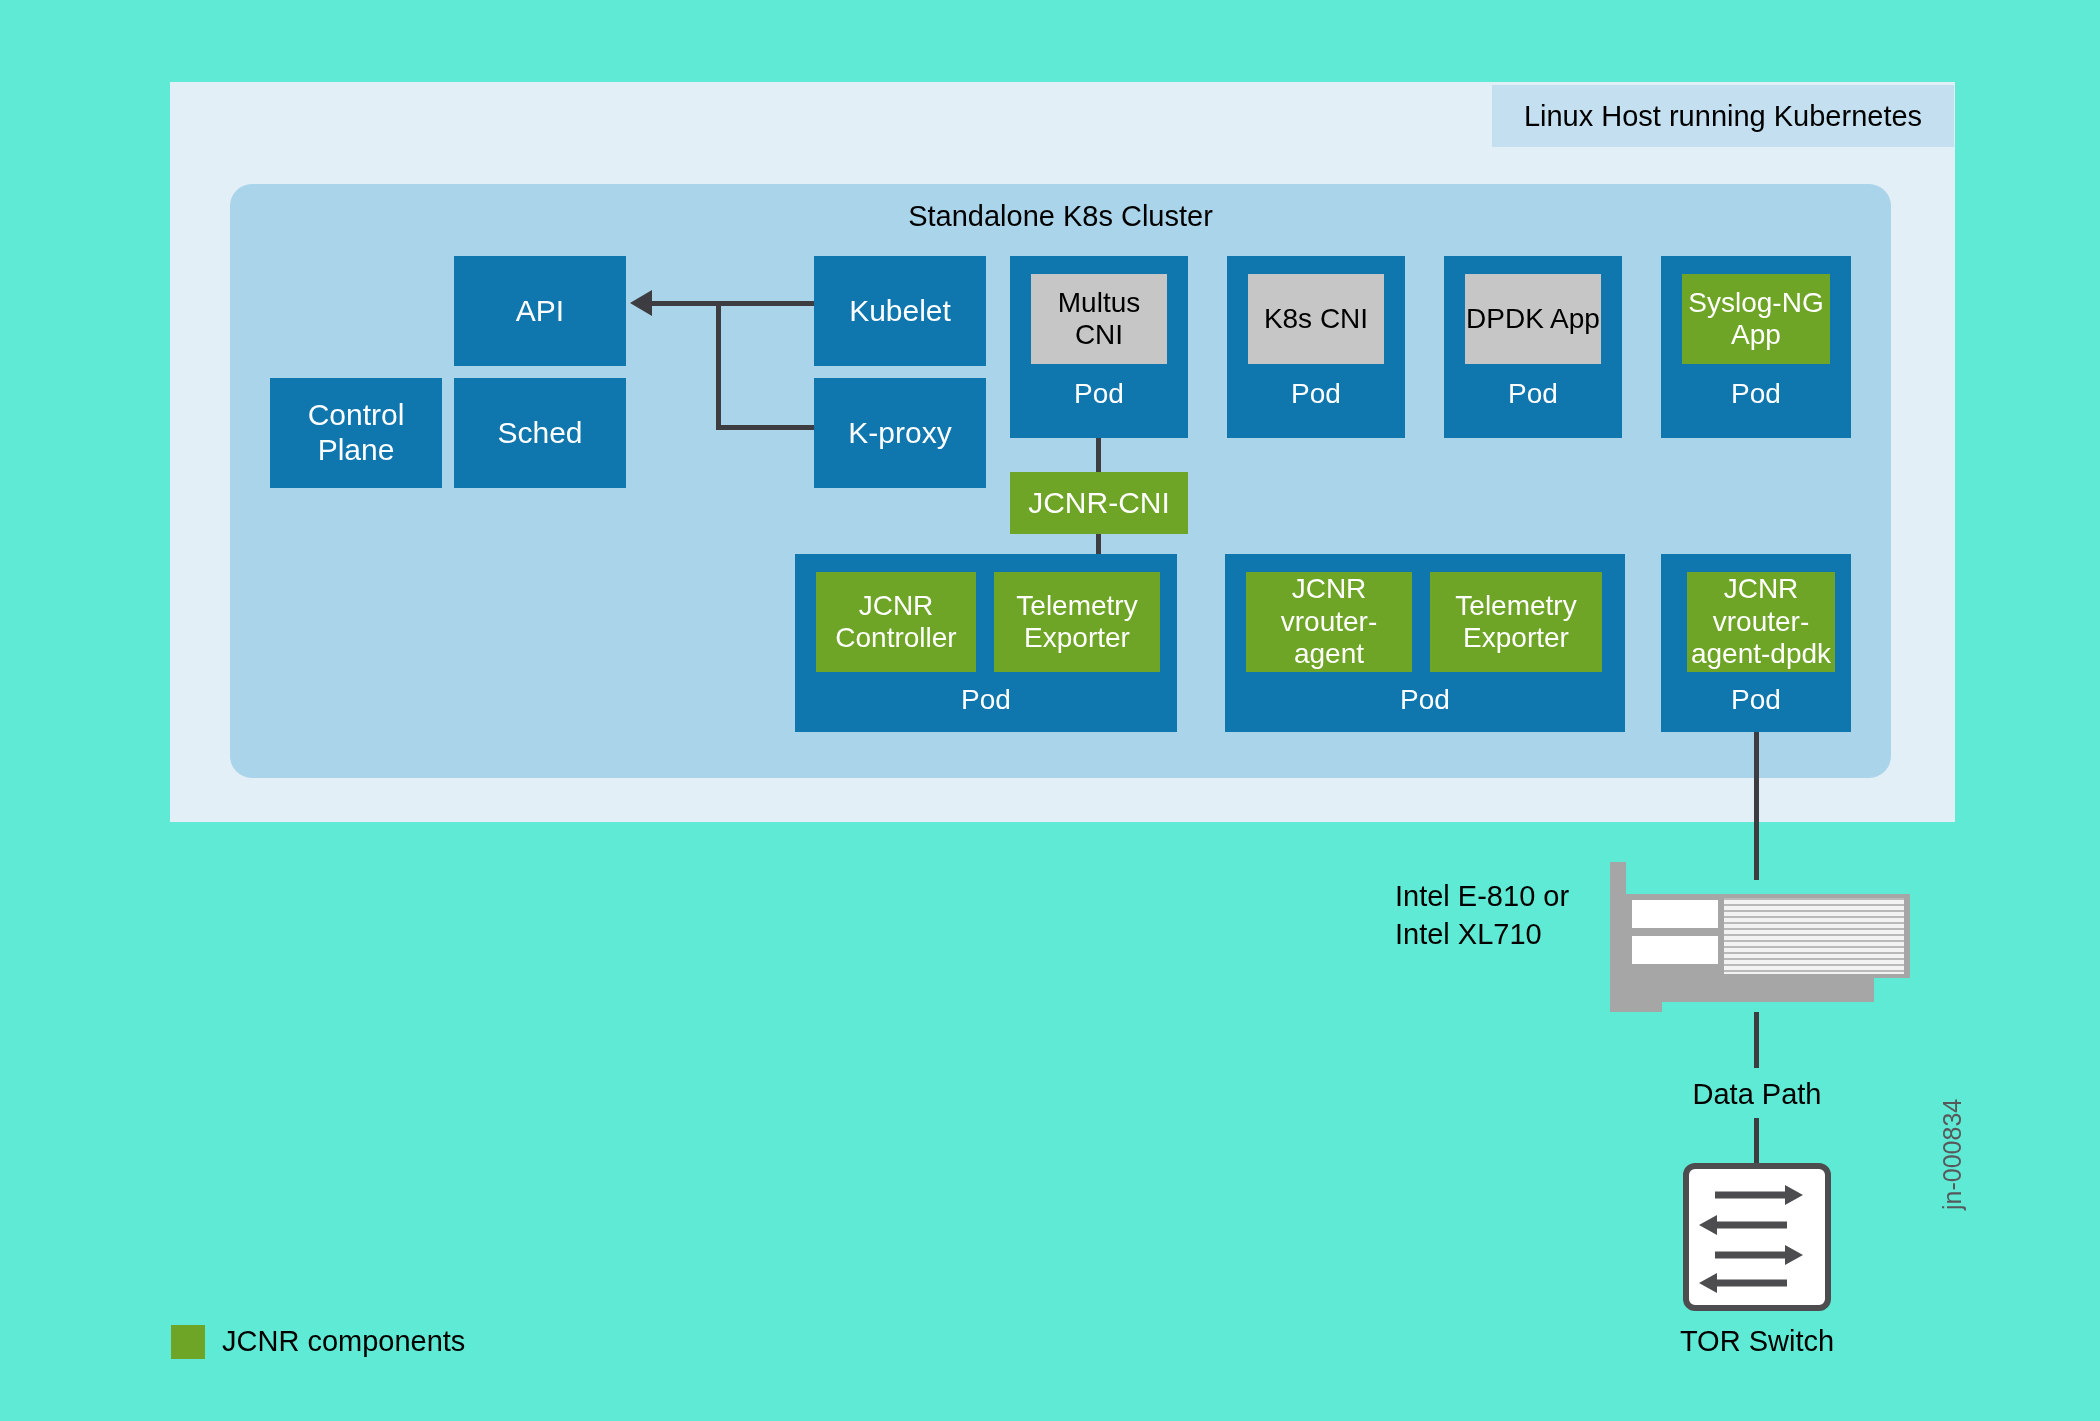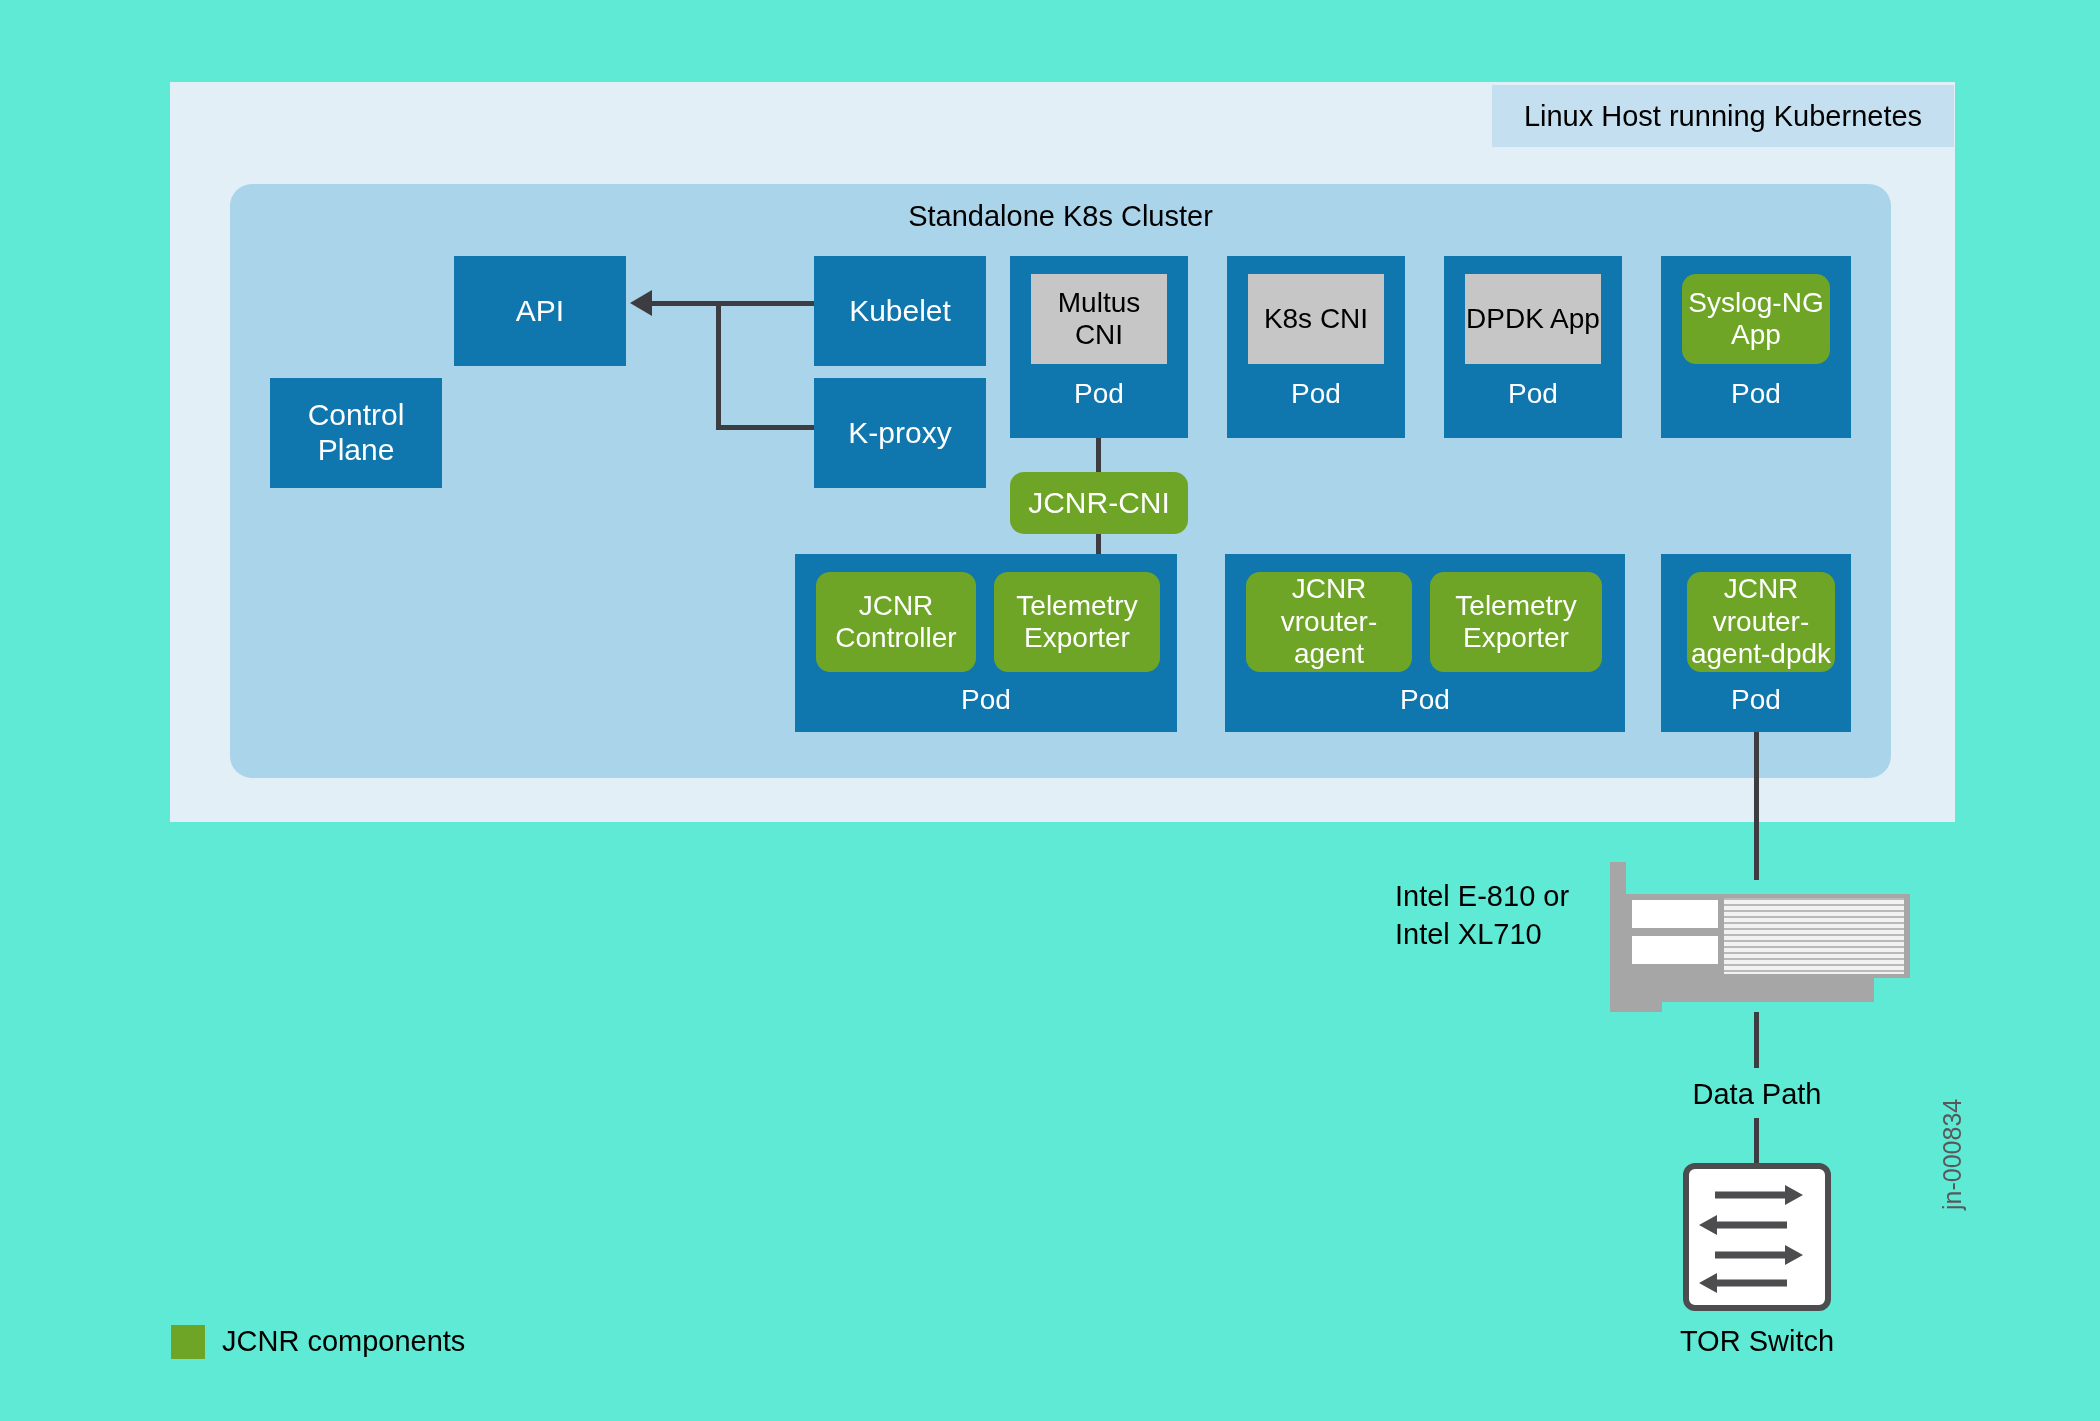--- a/index.html
+++ b/index.html
@@ -71,21 +71,20 @@
     text-align: center;
     line-height: 1.16;
   }
   .blue {
     background: #0f76ae;
     color: #ffffff;
   }
   .green {
     background: #6ea526;
     color: #ffffff;
-    border-radius: 14px;
   }
   .gray {
     background: #c6c6c6;
     color: #000000;
   }
 
   
   .pod {
     position: absolute;
     box-sizing: border-box;
@@ -233,20 +232,21 @@
   <div class="host-title">Linux Host running Kubernetes</div>
 
   <div class="cluster-box"></div>
   <div class="cluster-title">Standalone K8s Cluster</div>
 
 
   <div class="node blue" style="left:454px;  top:256px; width:172px; height:110px; font-size:30px;">API</div>
 
   <div class="node blue" style="left:270px;  top:378px; width:172px; height:110px; font-size:30px;">Control Plane</div>
 
+  <div class="node blue" style="left:454px;  top:378px; width:172px; height:110px; font-size:30px;">Sched</div>
 
   <div class="node blue" style="left:814px;  top:256px; width:172px; height:110px; font-size:30px;">Kubelet</div>
 
   <div class="node blue" style="left:814px;  top:378px; width:172px; height:110px; font-size:30px;">K-proxy</div>
 
   <div class="line-h" style="left:648px; top:301px; width:166px;"></div>
   <div class="arrow-left" style="left:630px; top:290px;"></div>
   <div class="line-v" style="left:716px; top:301px; height:128px;"></div>
   <div class="line-h" style="left:716px; top:425px; width:98px;"></div>
 

